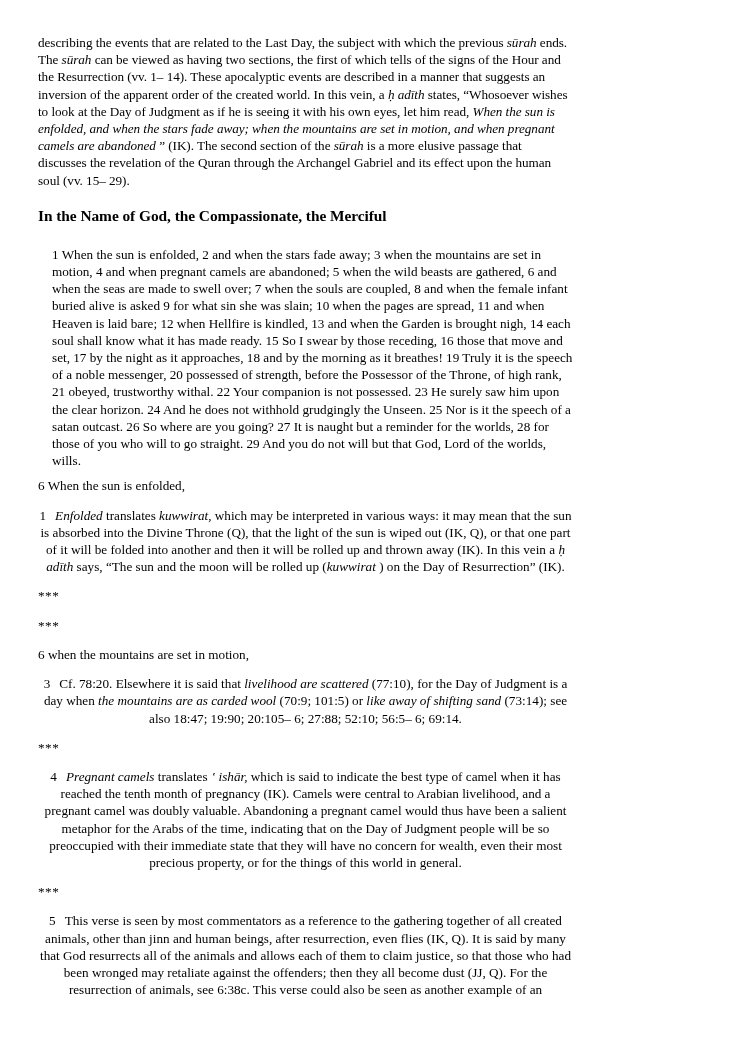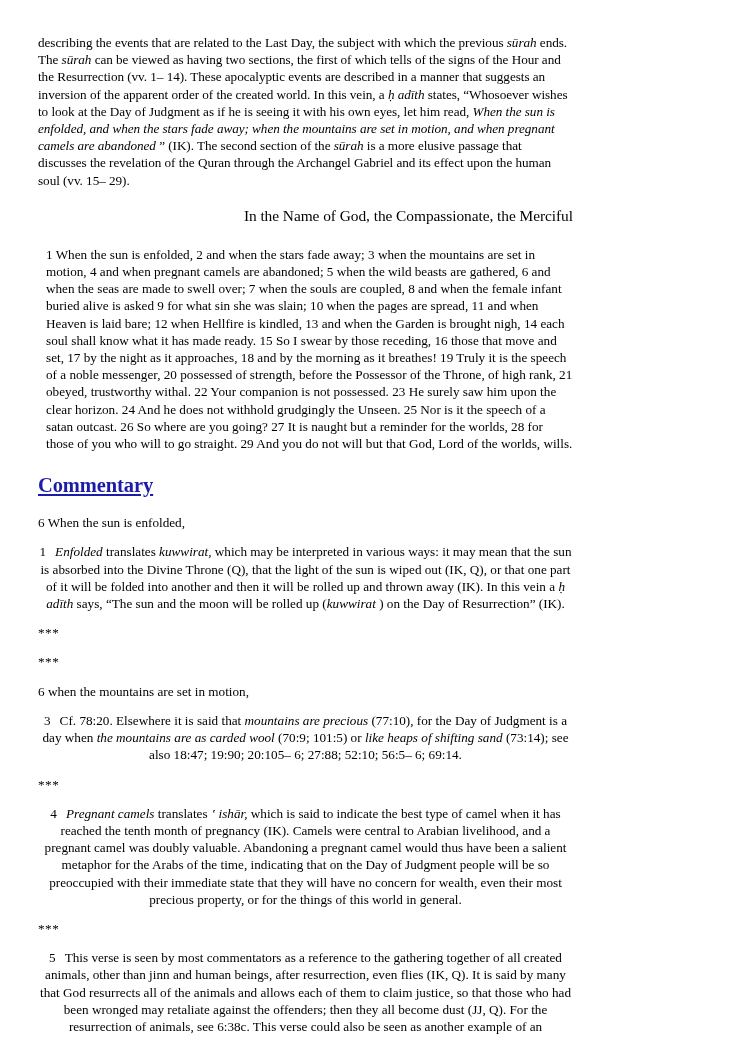--- a/index.html
+++ b/index.html
@@ -27,24 +27,23 @@
     text-align: left;
     margin: 0 0 11px 0;
     letter-spacing: -0.05px;
   }
   .intro-para {
     margin-bottom: 17px;
   }
   .section-heading {
     font-size: 15.4px;
     line-height: 20px;
-    font-weight: normal;
+    font-weight: bold;
     margin: 0 0 20px 0;
     letter-spacing: -0.05px;
-    text-align: right;
   }
   .commentary-heading {
     font-size: 20.5px;
     line-height: 25px;
     font-weight: bold;
     color: #1c1ca8;
     text-decoration: underline;
     text-underline-offset: 2px;
     margin: 13px 0 16px 0;
     display: inline-block;
@@ -70,53 +69,50 @@
   .sep {
     font-size: 13.2px;
     line-height: 17.2px;
     margin: 0 0 12px 0;
     letter-spacing: 0.5px;
   }
   i { font-style: italic; }
   .verses-body {
     font-size: 13.2px;
     line-height: 17.2px;
-    margin: 0 0 8px 8px;
+    margin: 0 0 8px 14px;
   }
 </style>
 </head>
 <body>
 
 <div class="page">
 
   <p class="para intro-para">
     describing the events that are related to the Last Day, the subject with which the previous <i>sūrah</i> ends. The <i>sūrah</i> can be viewed as having two sections, the first of which tells of the signs of the Hour and the Resurrection (vv. 1– 14). These apocalyptic events are described in a manner that suggests an inversion of the apparent order of the created world. In this vein, a <i>ḥ adīth</i> states, “Whosoever wishes to look at the Day of Judgment as if he is seeing it with his own eyes, let him read, <i>When the sun is enfolded, and when the stars fade away; when the mountains are set in motion, and when pregnant camels are abandoned</i> ” (IK). The second section of the <i>sūrah</i> is a more elusive passage that discusses the revelation of the Quran through the Archangel Gabriel and its effect upon the human soul (vv. 15– 29).
   </p>
 
   <h2 class="section-heading">In the Name of God, the Compassionate, the Merciful</h2>
 
   <p class="verses-body">1 When the sun is enfolded, 2 and when the stars fade away; 3 when the mountains are set in motion, 4 and when pregnant camels are abandoned; 5 when the wild beasts are gathered, 6 and when the seas are made to swell over; 7 when the souls are coupled, 8 and when the female infant buried alive is asked 9 for what sin she was slain; 10 when the pages are spread, 11 and when Heaven is laid bare; 12 when Hellfire is kindled, 13 and when the Garden is brought nigh, 14 each soul shall know what it has made ready. 15 So I swear by those receding, 16 those that move and set, 17 by the night as it approaches, 18 and by the morning as it breathes! 19 Truly it is the speech of a noble messenger, 20 possessed of strength, before the Possessor of the Throne, of high rank, 21 obeyed, trustworthy withal. 22 Your companion is not possessed. 23 He surely saw him upon the clear horizon. 24 And he does not withhold grudgingly the Unseen. 25 Nor is it the speech of a satan outcast. 26 So where are you going? 27 It is naught but a reminder for the worlds, 28 for those of you who will to go straight. 29 And you do not will but that God, Lord of the worlds, wills.</p>
 
-  <div>
-    <h2 class="commentary-heading">Commentary</h2>
-  </div>
 
   <div class="verse-block">
     <p class="verse-line">6 When the sun is enfolded,</p>
     <p class="comment-body"><span class="comment-num">1</span><i>Enfolded</i> translates <i>kuwwirat,</i> which may be interpreted in various ways: it may mean that the sun is absorbed into the Divine Throne (Q), that the light of the sun is wiped out (IK, Q), or that one part of it will be folded into another and then it will be rolled up and thrown away (IK). In this vein a <i>ḥ adīth</i> says, “The sun and the moon will be rolled up (<i>kuwwirat</i> ) on the Day of Resurrection” (IK).</p>
   </div>
 
   <p class="sep">***</p>
 
 
   <p class="sep">***</p>
 
   <div class="verse-block">
     <p class="verse-line">6 when the mountains are set in motion,</p>
-    <p class="comment-body"><span class="comment-num">3</span>Cf. 78:20. Elsewhere it is said that <i>mountains are precious</i> (77:10), for the Day of Judgment is a day when <i>the mountains are as carded wool</i> (70:9; 101:5) or <i>like heaps of shifting sand</i> (73:14); see also 18:47; 19:90; 20:105– 6; 27:88; 52:10; 56:5– 6; 69:14.</p>
+    <p class="comment-body"><span class="comment-num">3</span>Cf. 78:20. Elsewhere it is said that <i>livelihood are scattered</i> (77:10), for the Day of Judgment is a day when <i>the mountains are as carded wool</i> (70:9; 101:5) or <i>like away of shifting sand</i> (73:14); see also 18:47; 19:90; 20:105– 6; 27:88; 52:10; 56:5– 6; 69:14.</p>
   </div>
 
   <p class="sep">***</p>
 
   <div class="verse-block">
     <p class="comment-body"><span class="comment-num">4</span><i>Pregnant camels</i> translates <i>ʽ ishār,</i> which is said to indicate the best type of camel when it has reached the tenth month of pregnancy (IK). Camels were central to Arabian livelihood, and a pregnant camel was doubly valuable. Abandoning a pregnant camel would thus have been a salient metaphor for the Arabs of the time, indicating that on the Day of Judgment people will be so preoccupied with their immediate state that they will have no concern for wealth, even their most precious property, or for the things of this world in general.</p>
   </div>
 
   <p class="sep">***</p>
 

